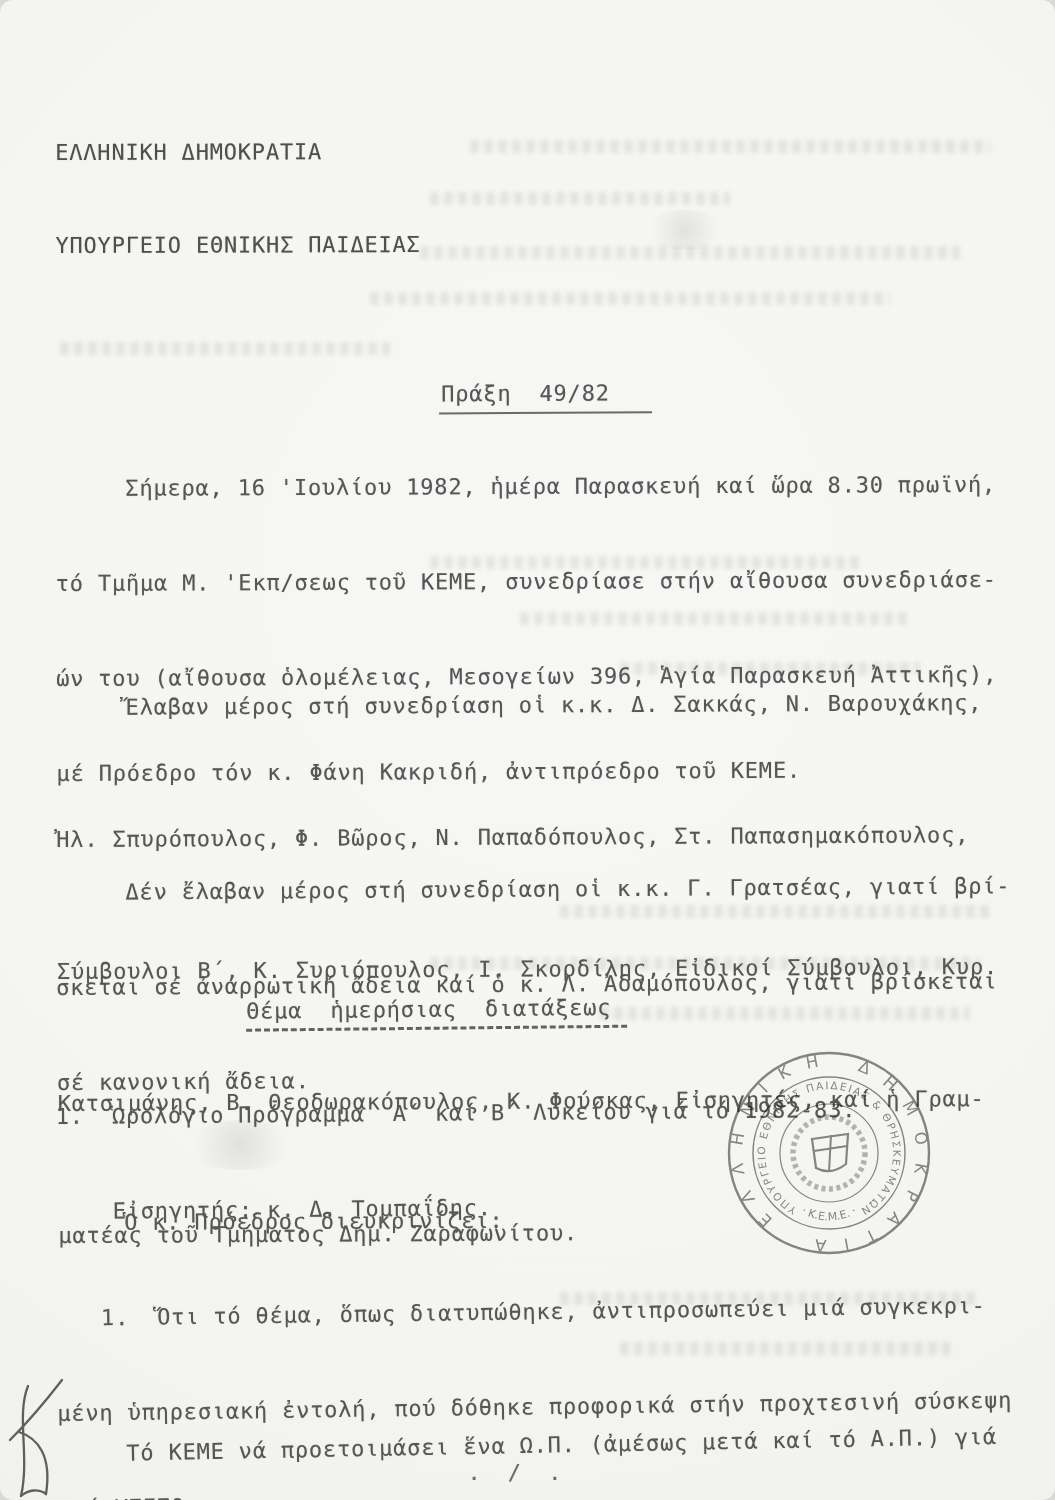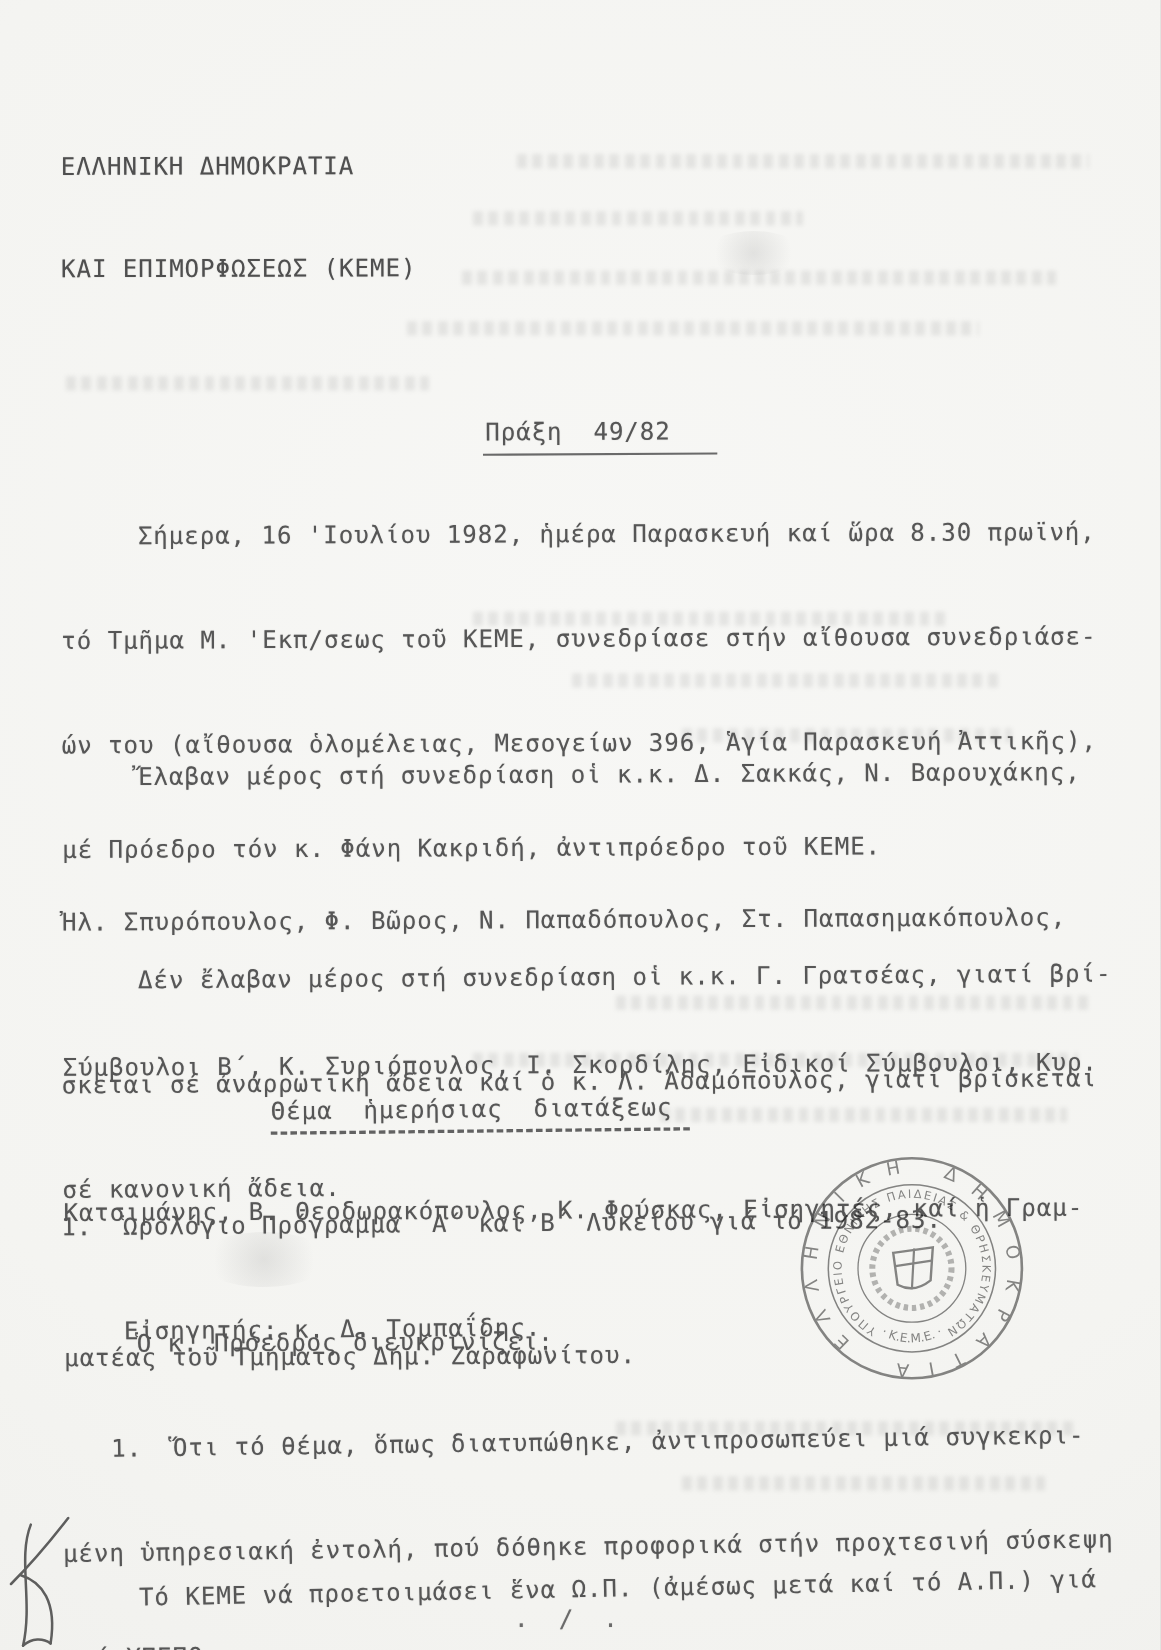--- a/index.html
+++ b/index.html
@@ -1,20 +1,21 @@
 <!DOCTYPE html>
 <html><head>
 <meta charset="utf-8">
 <style>
   html,body{margin:0;padding:0;background:#d9d9d6;}
   .page{
     position:relative;width:1055px;height:1500px;margin:0 auto;overflow:hidden;
     background:radial-gradient(130% 95% at 52% 38%, #f7f7f5 0%, #f4f4f1 55%, #eeeeeb 100%);
     font-family:"DejaVu Sans Mono","Liberation Mono",monospace;
     color:#565656;
+    border-radius:13px;
   }
   .tw{font-size:22px;letter-spacing:.8px;white-space:pre;
       text-shadow:0 0 1px rgba(86,86,86,.38);}
   .block{position:absolute;}
   .hline{line-height:42.5px;color:#4f4f4f;}
   .bline{line-height:45px;}
   .ind70{padding-left:70px;}
   .ind45{padding-left:45px;}
   .title-underline{display:inline-block;border-bottom:2px solid #6a6a6a;
       padding:0 42px 6px 2px;}
@@ -45,21 +46,21 @@
   <div class="ghost" style="left:560px;top:905px;width:430px"></div>
   <div class="ghost" style="left:430px;top:957px;width:550px"></div>
   <div class="ghost" style="left:600px;top:1007px;width:370px"></div>
   <div class="ghost" style="left:560px;top:1292px;width:420px"></div>
   <div class="ghost" style="left:620px;top:1342px;width:330px"></div>
   <div class="spot" style="left:640px;top:210px;width:90px;height:40px"></div>
   <div class="spot" style="left:180px;top:1120px;width:120px;height:50px"></div>
 
   <div class="block tw" style="left:55px;top:82px;transform:rotate(-.15deg);transform-origin:left top">
     <div class="hline">ΕΛΛΗΝΙΚΗ ΔΗΜΟΚΡΑΤΙΑ</div>
-    <div class="hline">ΚΑΙ ΕΠΙΜΟΡΦΩΣΕΩΣ (ΚΕΜΕ)</div>
+    <div class="hline">ΥΠΟΥΡΓΕΙΟ ΕΘΝΙΚΗΣ ΠΑΙΔΕΙΑΣ</div>
   </div>
 
   <div class="block tw" style="left:383px;top:356px;transform:rotate(-.3deg)">
     <span class="title-underline">Πράξη  49/82</span>
   </div>
 
   <div class="block tw" style="left:55px;top:416px;width:965px;transform:rotate(-.25deg);transform-origin:left top">
     <div class="bline ind70">Σήμερα, 16 'Ιουλίου 1982, ἡμέρα Παρασκευή καί ὥρα 8.30 πρωϊνή,</div>
     <div class="bline">τό Τμῆμα Μ. 'Εκπ/σεως τοῦ ΚΕΜΕ, συνεδρίασε στήν αἴθουσα συνεδριάσε-</div>
     <div class="bline">ών του (αἴθουσα ὁλομέλειας, Μεσογείων 396, Ἁγία Παρασκευή Ἀττικῆς),</div>

